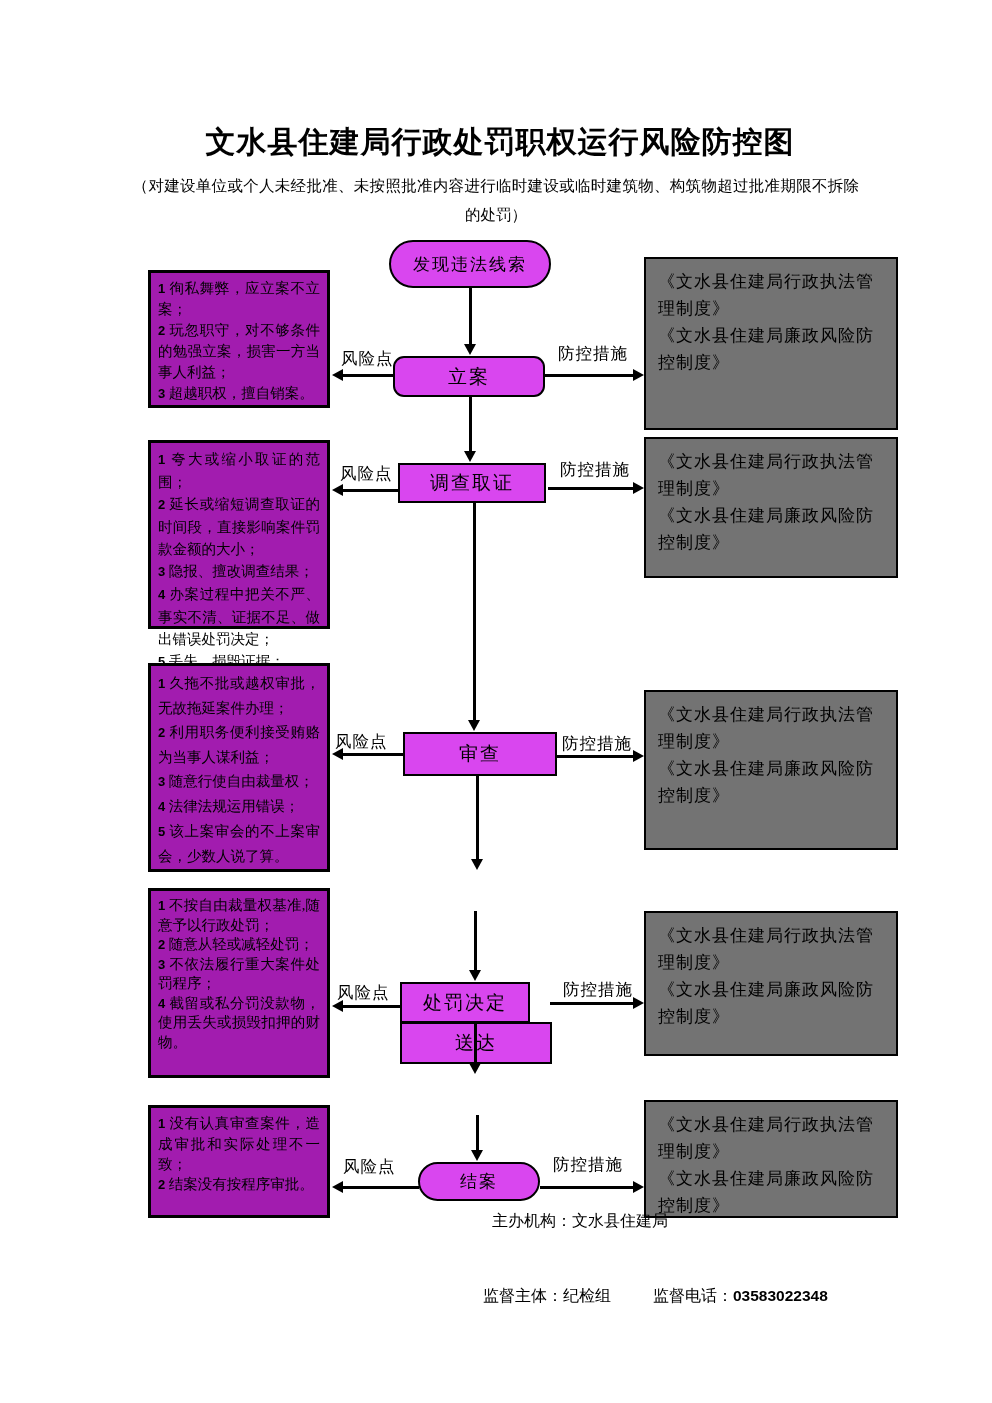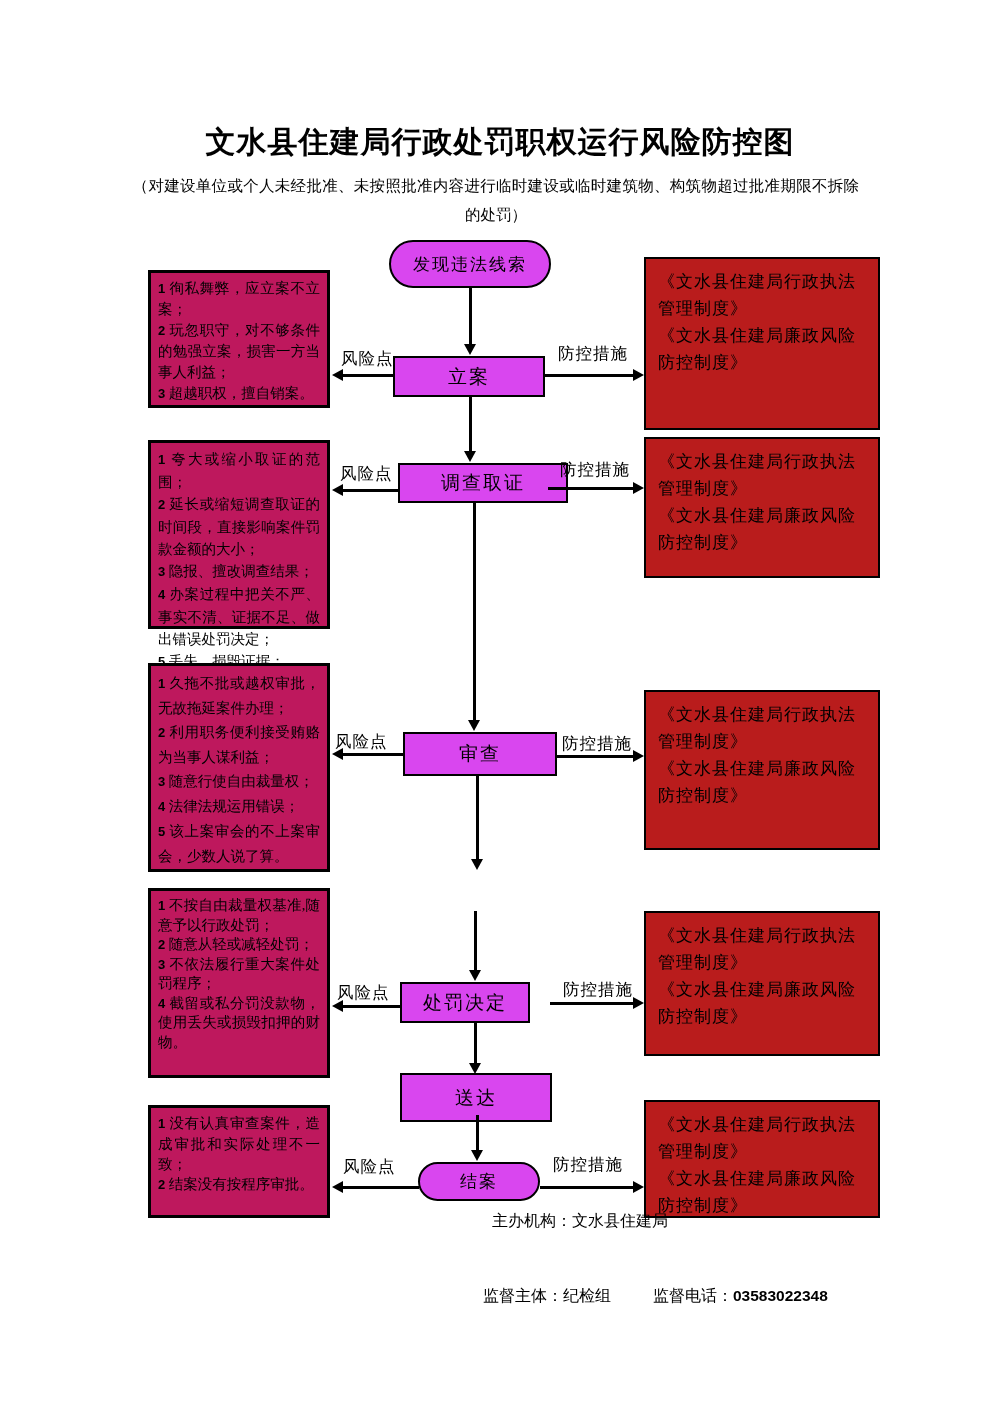--- a/index.html
+++ b/index.html
@@ -28,27 +28,27 @@
   }
   .node {
     position:absolute; box-sizing:border-box;
     border:2px solid #000; background:#d946ef;
     display:flex; align-items:center; justify-content:center;
     font-size:19px; letter-spacing:2px; text-align:center;
   }
   .stadium { border-radius:26px; border-width:2.5px; font-size:17px; }
   .rbox {
     position:absolute; box-sizing:border-box; left:148px; width:182px;
-    border:3px solid #000; background:#be185d;
+    border:3px solid #000; background:#a21caf;
     padding:5px 7px; font-size:14.5px; text-align:justify;
   }
   .rbox b { font-family:"Liberation Sans","DejaVu Sans",sans-serif; font-size:13px; }
   .mbox {
-    position:absolute; box-sizing:border-box; left:644px; width:236px;
-    border:2.5px solid #000; background:#b91c1c;
+    position:absolute; box-sizing:border-box; left:644px; width:254px;
+    border:2.5px solid #000; background:#737373;
     padding:9px 6px 0 12px; font-size:17px; line-height:27px; letter-spacing:1px;
   }
   .lbl { position:absolute; font-size:16.5px; letter-spacing:1px; white-space:nowrap; }
   .va { position:absolute; width:2.5px; background:#000; }
   .va::after {
     content:""; position:absolute; bottom:-10px; left:50%;
     transform:translateX(-50%);
     border-left:6px solid transparent; border-right:6px solid transparent;
     border-top:11px solid #000;
   }
@@ -72,25 +72,25 @@
 </head>
 <body>
 
 <div class="page">
 
   <div class="title">文水县住建局行政处罚职权运行风险防控图</div>
   <div class="subtitle1">（对建设单位或个人未经批准、未按照批准内容进行临时建设或临时建筑物、构筑物超过批准期限不拆除</div>
   <div class="subtitle2">的处罚）</div>
 
   <div class="node stadium" style="left:389px;top:240px;width:162px;height:48px;">发现违法线索</div>
-  <div class="node" style="left:393px;top:356px;width:152px;height:41px;">立案</div>
-  <div class="node" style="left:398px;top:463px;width:170px;height:40px;">调查取证</div>
+  <div class="node" style="left:393px;top:356px;width:152px;height:41px;border-radius:11px;">立案</div>
+  <div class="node" style="left:398px;top:463px;width:148px;height:40px;">调查取证</div>
   <div class="node" style="left:403px;top:732px;width:154px;height:44px;">审查</div>
   <div class="node" style="left:400px;top:982px;width:130px;height:41px;">处罚决定</div>
-  <div class="node" style="left:400px;top:1073px;width:152px;height:49px;">送达</div>
+  <div class="node" style="left:400px;top:1022px;width:152px;height:42px;">送达</div>
   <div class="node stadium" style="left:418px;top:1162px;width:122px;height:39px;">结案</div>
 
   <div class="va" style="left:469px;top:288px;height:57px;"></div>
   <div class="va" style="left:469px;top:397px;height:55px;"></div>
   <div class="va" style="left:473px;top:503px;height:218px;"></div>
   <div class="va" style="left:476px;top:776px;height:84px;"></div>
   <div class="va" style="left:474px;top:911px;height:60px;"></div>
   <div class="va" style="left:474px;top:1023px;height:41px;"></div>
   <div class="va" style="left:476px;top:1115px;height:36px;"></div>
 

